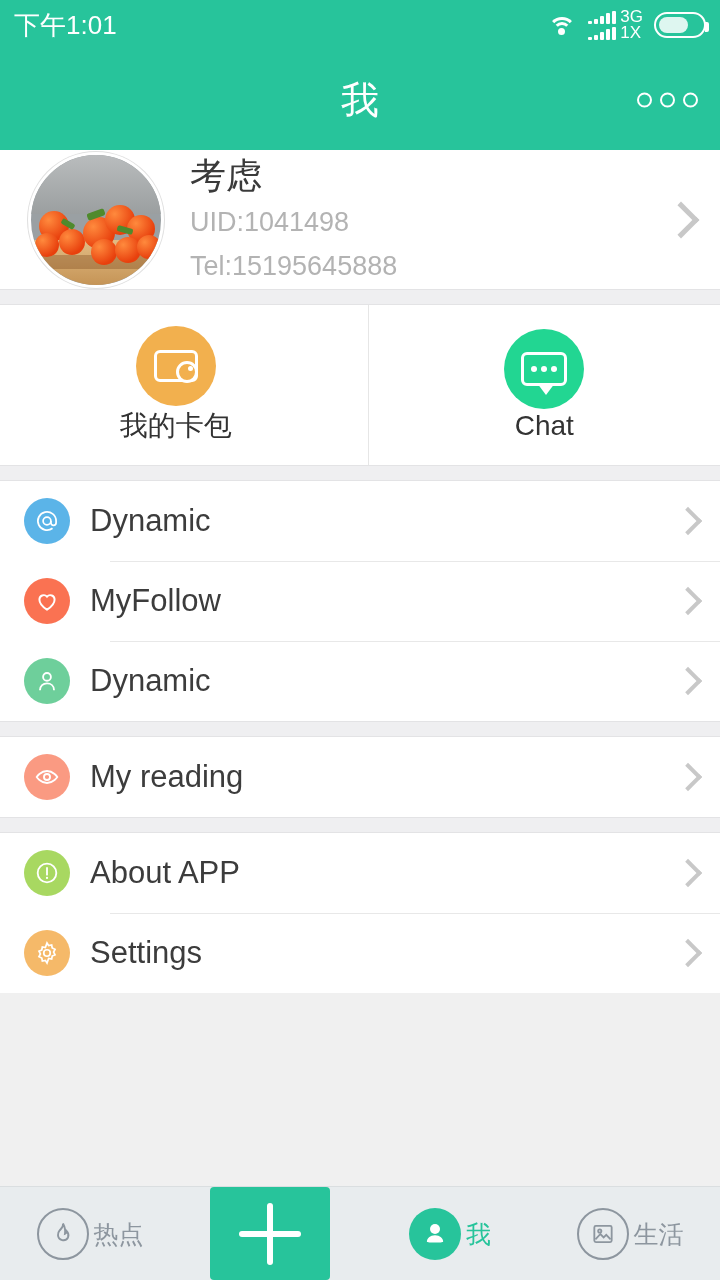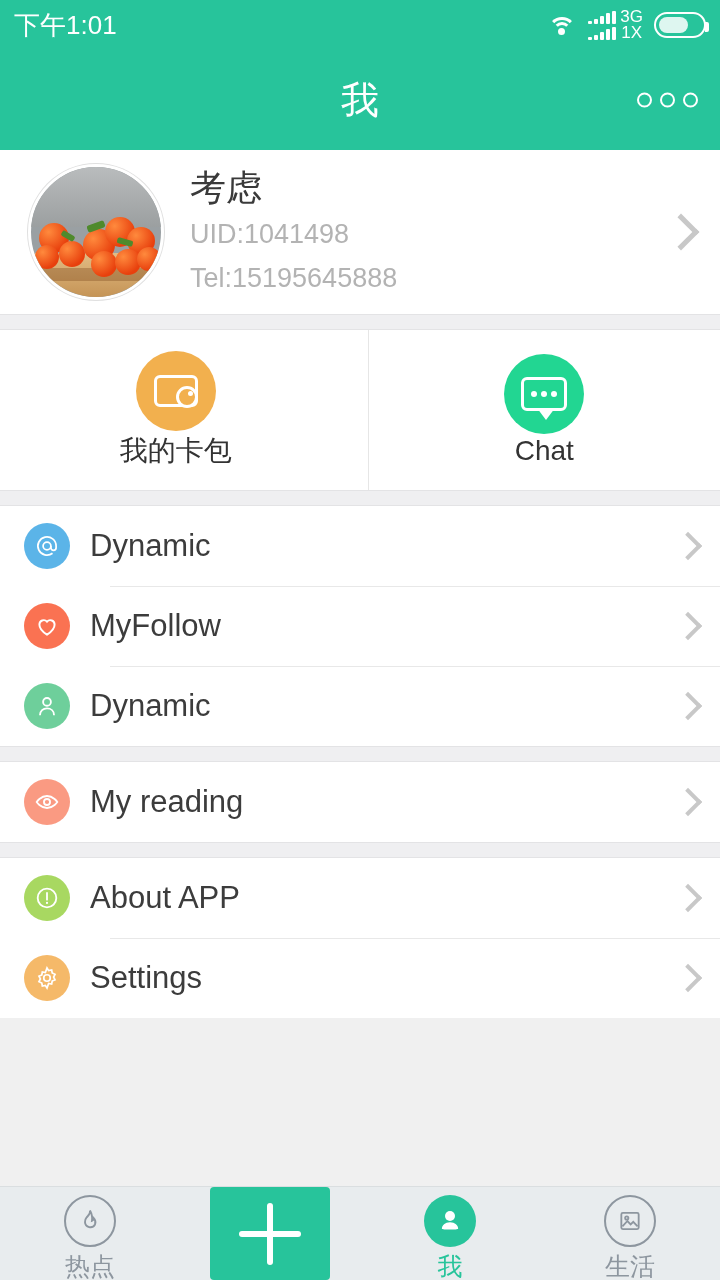--- a/index.html
+++ b/index.html
@@ -15,21 +15,21 @@
   .header {
     position: relative; height: 150px; background: #27c49b;
     width: 100%;
   }
   .statusbar {
     position: relative; height: 50px; width: 100%;
     display: flex; align-items: center; justify-content: space-between;
     padding: 12px 14px;
   }
   .clock { color: #ffffff; font-size: 26px; letter-spacing: 0px; font-family: "Liberation Sans", sans-serif; }
-  .status-right { display: flex; align-items: center; gap: 11px; text-align: center; }
+  .status-right { display: flex; align-items: center; gap: 11px; }
 
   .wifi { position: relative; width: 30px; height: 24px; }
   .wifi i { position: absolute; border: 3px solid #ffffff; border-bottom-color: transparent;
             border-left-color: transparent; border-right-color: transparent; border-radius: 50%; }
   .wifi i.a1 { width: 28px; height: 28px; left: 1px; top: 4px; }
   .wifi i.a2 { width: 18px; height: 18px; left: 6px; top: 9px; }
   .wifi i.a3 { width: 7px; height: 7px; left: 11px; top: 15px; border-bottom-color:#fff;
                border-left-color:#fff; border-right-color:#fff; background:#fff;}
 
   .signal-block { display: flex; align-items: center; gap: 4px; }
@@ -52,21 +52,21 @@
 
   .titlebar { position: relative; height: 100px; display: flex; align-items: center;
               justify-content: center; }
   .title { color: #ffffff; font-size: 38px; font-weight: 400; }
   .more-dots { position: absolute; right: 22px; top: 50%; transform: translateY(-50%);
                display: flex; gap: 8px; }
   .more-dots span { width: 15px; height: 15px; border: 2.5px solid #ffffff; border-radius: 50%;
                     display:block; }
 
   
-  .profile { position: relative; height: 164px; background: #ffffff; display: flex;
+  .profile { position: relative; height: 139px; background: #ffffff; display: flex;
              align-items: center; padding: 0 26px 0 28px; }
   .avatar { width: 136px; height: 136px; border-radius: 50%; border: 3px solid #ffffff;
             box-shadow: 0 0 0 1px #e0e0e0; overflow: hidden; position: relative;
             flex-shrink: 0; background: #9aa0a3; }
   .avatar .sky { position: absolute; left:0; right:0; top:0; height: 46%;
                  background: linear-gradient(#b9bcbd, #9b9fa0); }
   .avatar .bread { position: absolute; left:-6%; right:-6%; bottom:0; height: 34%;
                    background: linear-gradient(#e2bc84, #c59456); }
   .avatar .bread::after { content:""; position:absolute; left:0; right:0; top:34%; height:30%;
                    background: rgba(120,70,25,.35); }
@@ -115,22 +115,22 @@
                         height: 1px; background: #e8e8e8; }
   .ricon { width: 46px; height: 46px; border-radius: 50%; flex-shrink: 0;
            display: flex; align-items: center; justify-content: center; color: #ffffff; }
   .rlabel { flex: 1; margin-left: 20px; font-size: 31px; color: #3c3c3c; }
 
   .glyph { width: 26px; height: 26px; display:block; }
 
   
   .tabbar { position: absolute; left: 0; bottom: 0; width: 100%; height: 94px;
             background: #e8ecee; display: flex; border-top: 1px solid #dadee0; }
-  .tab { flex: 1; display: flex; flex-direction: column; align-items: center;
-         justify-content: flex-end; gap: 5px; position: relative; }
+  .tab { flex: 1; display: flex; flex-direction: row; align-items: center;
+         justify-content: center; gap: 5px; position: relative; }
   .tab .ring { width: 52px; height: 52px; border-radius: 50%; border: 2px solid #8d969f;
                display: flex; align-items: center; justify-content: center; }
   .tab .tlabel { font-size: 25px; color: #8d969f; line-height: 28px; }
   .tab.active .tlabel { color: #27c49b; }
   .tab.active .ring { border: none; background: #27c49b; }
   .tab-center { flex: 1; display: flex; align-items: stretch; justify-content: center; }
   .plus-btn { width: 100%; max-width: 120px; background: #27c49b; border-radius: 4px;
               display: flex; align-items: center; justify-content: center; position: relative;
               margin: 0 auto; }
   .plus-btn::before, .plus-btn::after { content: ""; position: absolute; background: #ffffff;

